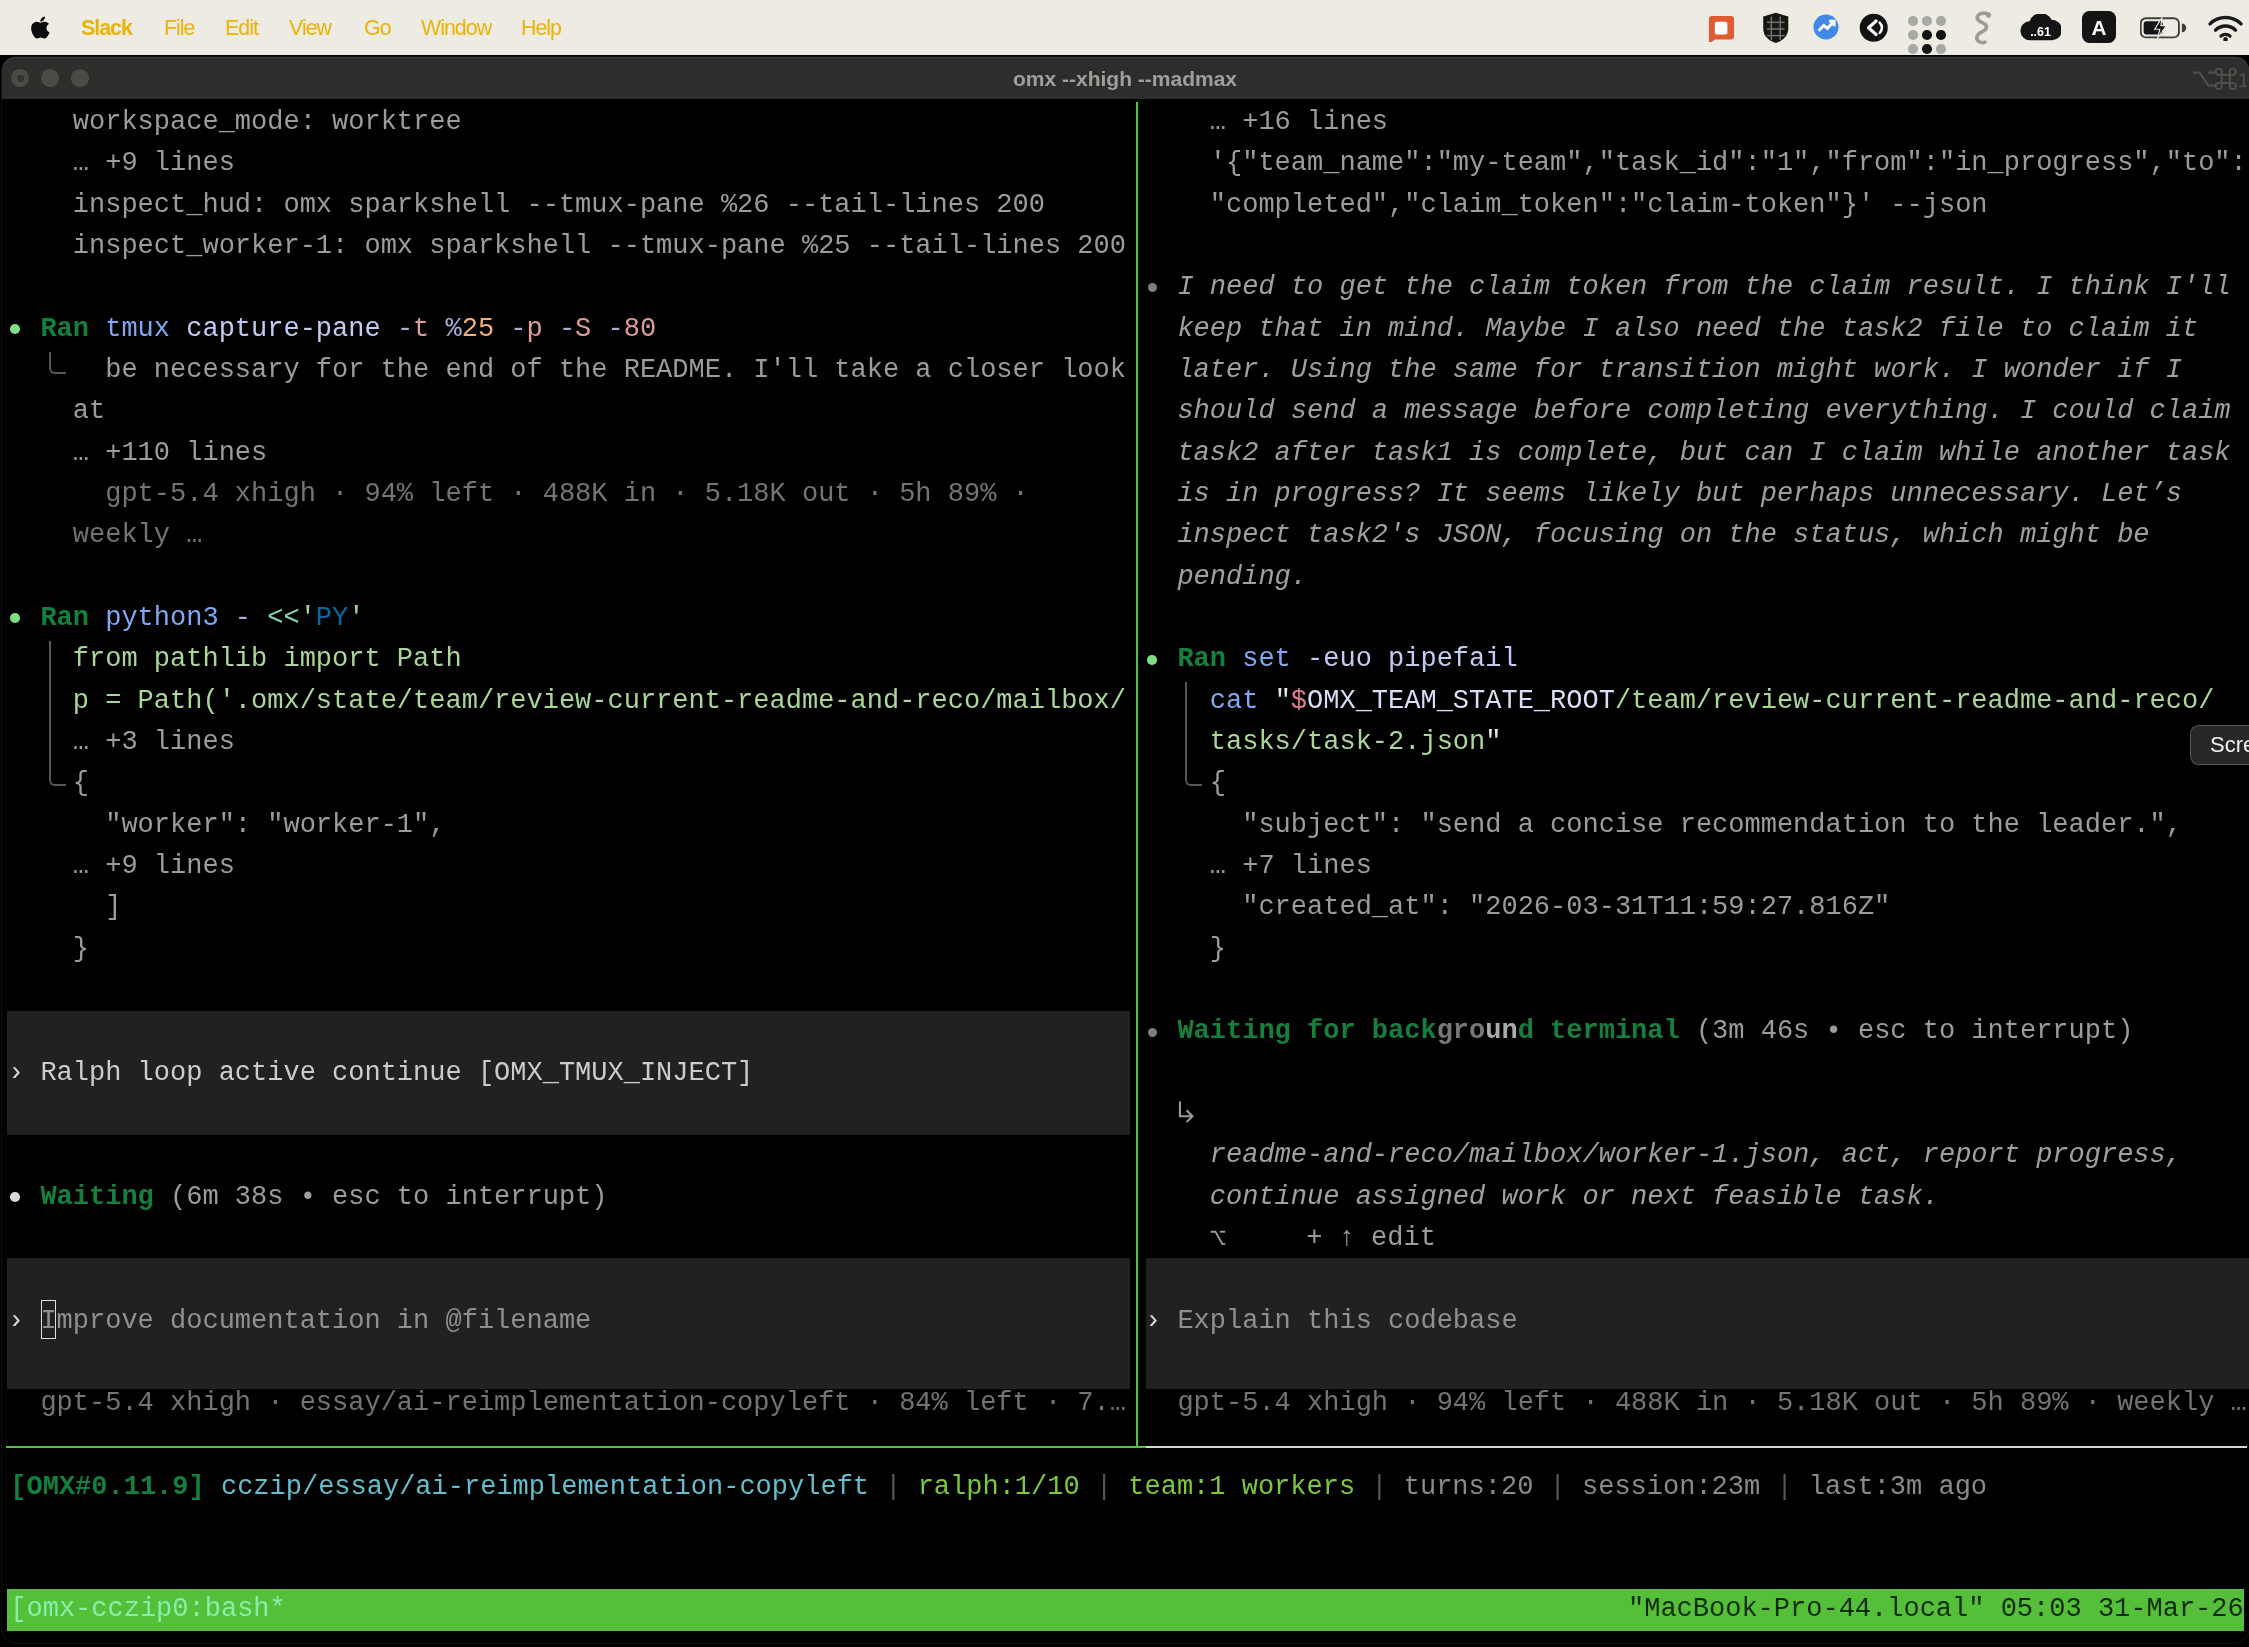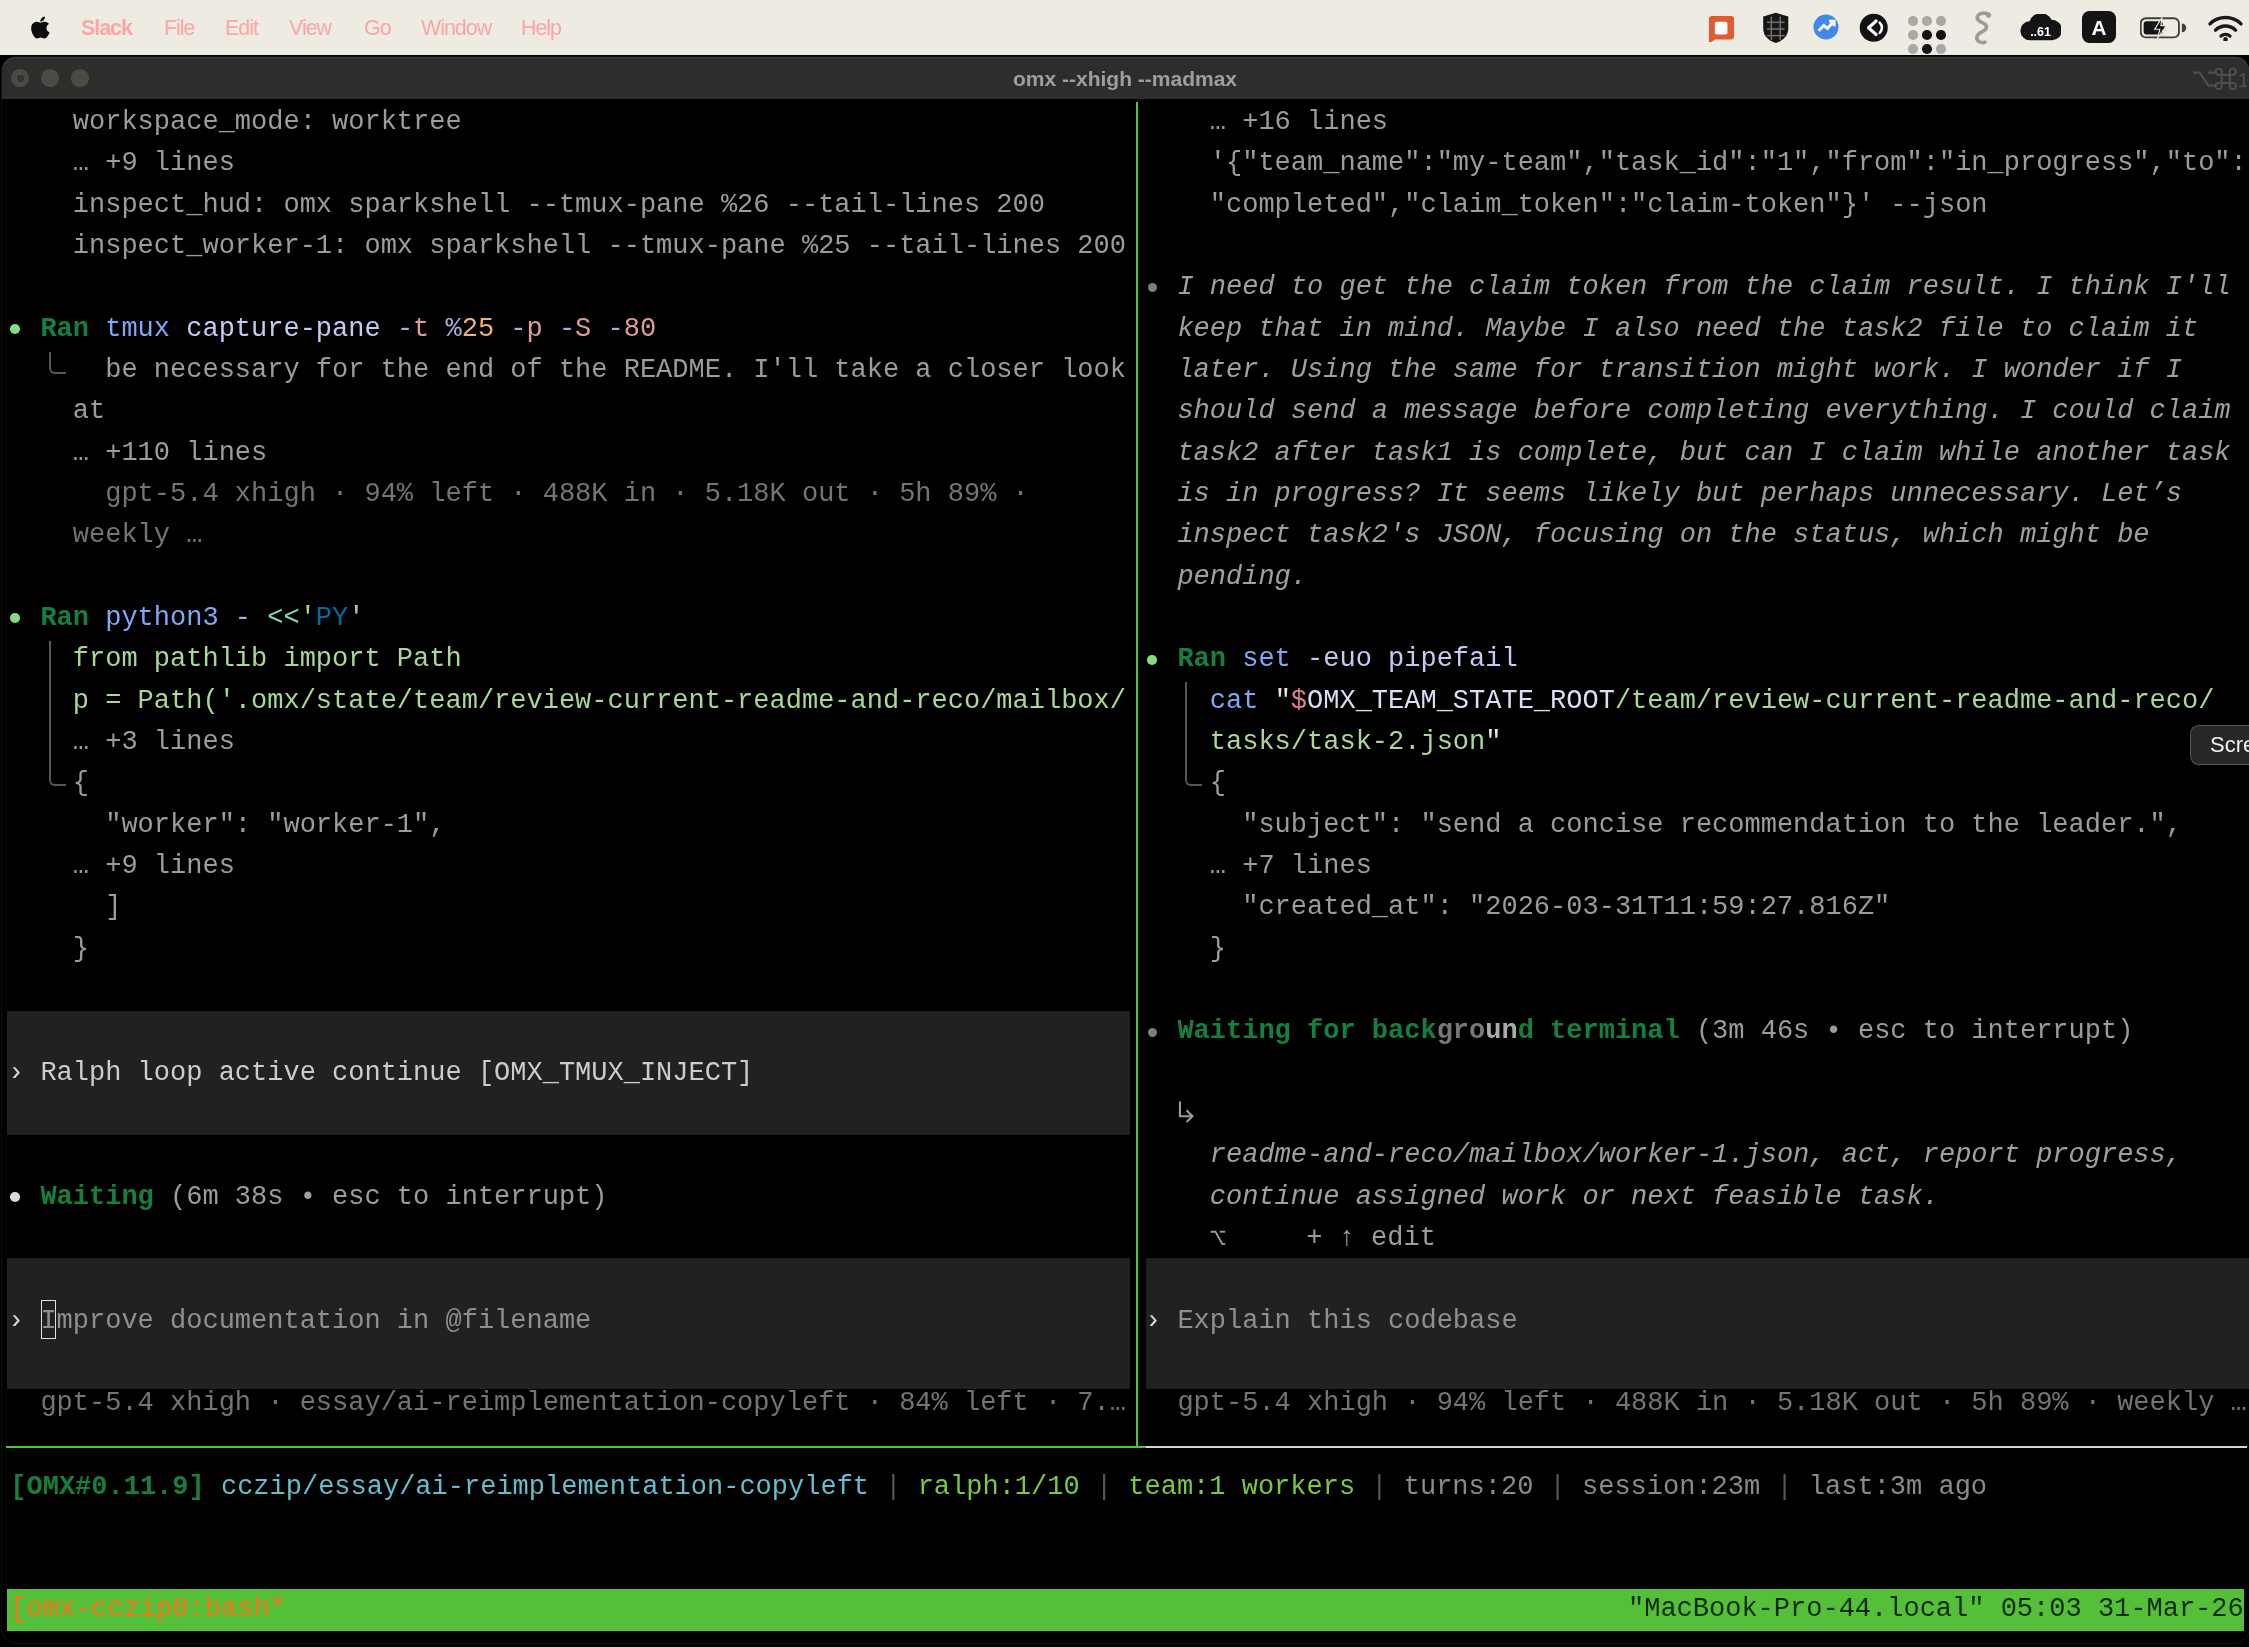--- a/index.html
+++ b/index.html
@@ -1,15 +1,15 @@
 <!DOCTYPE html>
 <html style="font-size:11.8px"><head><meta charset="utf-8"><style>
 html,body{margin:0;padding:0;width:2250px;height:1648px;background:#000;overflow:hidden}
 #menubar{position:absolute;left:0;top:0;width:2250px;height:55px;background:#eeebe3}
-.mi{position:absolute;top:0;height:41px;line-height:56px;font-family:"Liberation Sans",sans-serif;font-size:21.4px;letter-spacing:-1px;color:#fca5a5}
+.mi{position:absolute;top:0;height:41px;line-height:56px;font-family:"Liberation Sans",sans-serif;font-size:21.4px;letter-spacing:-1px;color:#eab308}
 #window{position:absolute;left:1.5px;top:57px;width:2247px;height:1586px;background:#000;border-radius:14.8px;box-shadow:0 0 0 0.7px #141414}
 #titlebar{position:absolute;left:1.5px;top:57px;width:2247px;height:42px;background:#2d2d2b;border-radius:13.3px 13.3px 0 0;box-shadow:inset 0 1.5px 0 #3a3a38}
 #title{position:absolute;left:0;top:57px;width:2250px;height:42px;line-height:43px;text-align:center;font-family:"Liberation Sans",sans-serif;font-weight:bold;font-size:21px;color:#9e9e9c}
 .tl{position:absolute;top:69px;width:17.7px;height:17.7px;border-radius:50%;background:#4b4a47}
 .ln{position:absolute;font-family:"Liberation Mono",monospace;font-size:27px;line-height:41px;height:41px;white-space:pre;color:#9c9c9c}
 .g{color:#9c9c9c}
 .dim{color:#747474}
 .w{color:#15803d}
 .w2{color:#d9d9d9}
 .wq{color:#e6e6e6}
@@ -124,21 +124,21 @@
 <div class="ln" style="left:1145px;top:1094px"><span class="g">   </span></div>
 <div class="ln" style="left:1145px;top:1135px"><span class="it">    readme-and-reco/mailbox/worker-1.json, act, report progress,</span></div>
 <div class="ln" style="left:1145px;top:1177px"><span class="it">    continue assigned work or next feasible task.</span></div>
 <div class="ln" style="left:1209px;top:1218px"><span class="g">      + ↑ edit</span></div>
 <div class="ln" style="left:1145px;top:1301px"><span class="w2">› </span><span class="ph">Explain this codebase</span></div>
 <div class="ln" style="left:1145px;top:1383px"><span class="dim">  gpt-5.4 xhigh · 94% left · 488K in · 5.18K out · 5h 89% · weekly …</span></div>
 
 <div class="ln" style="left:10.3px;top:1467px"><span class="w b">[OMX#0.11.9]</span> <span class="cy">cczip/essay/ai-reimplementation-copyleft</span><span class="sep"> | </span><span class="sg">ralph:1/10</span><span class="sep"> | </span><span class="sg">team:1 workers</span><span class="sep"> | </span><span class="gs">turns:20</span><span class="sep"> | </span><span class="gs">session:23m</span><span class="sep"> | </span><span class="gs">last:3m ago</span></div>
 
 <div style="position:absolute;left:7.4px;top:1589px;width:2237px;height:42px;background:#55bf3a"></div>
-<div class="ln" style="left:10.3px;top:1589px;color:#f97316">[omx-cczip0:bash*</div>
+<div class="ln" style="left:10.3px;top:1589px;color:#86efac">[omx-cczip0:bash*</div>
 <div class="ln" style="left:1628px;top:1589px;color:#0d2b05">"MacBook-Pro-44.local" 05:03 31-Mar-26</div>
 
 <div style="position:absolute;left:2190px;top:725px;width:74px;height:38px;background:#272727;border:1.8px solid #575757;border-radius:8.9px 0 0 8.9px;border-right:none"></div>
 <div style="position:absolute;left:2210px;top:725px;height:38px;line-height:39px;font-family:'Liberation Sans',sans-serif;font-size:22px;color:#f2f2f2">Scre</div>
 <svg style="position:absolute;left:29.5px;top:14.8px" width="20.7" height="25" viewBox="0 0 384 512">
     <path fill="#0b0b0b" d="M318.7 268.7c-.2-36.7 16.4-64.4 50-84.8-18.8-26.9-47.2-41.7-84.7-44.6-35.5-2.7-74.3 20.7-88.5 20.7-15 0-49.4-19.7-76.4-19.7C63.3 141.2 4 184.8 4 273.5q0 39.3 14.4 81.2c12.8 36.7 59 126.7 107.2 125.2 25.2-.6 43-17.9 75.8-17.9 31.8 0 48.3 17.9 76.4 17.9 48.6-.7 90.4-82.5 102.6-119.3-65.2-30.7-61.7-90-61.7-91.9zm-56.6-164.2c27.3-32.4 24.8-61.9 24-72.5-24.1 1.4-52 16.4-67.9 34.9-17.5 19.8-27.8 44.3-25.6 71.9 26.1 2 49.9-11.4 69.5-34.3z"></path>
   </svg>
 <svg style="position:absolute;left:1706px;top:12.5px" width="29.5" height="29.5" viewBox="0 0 40 40">
     <path fill="#e05b31" d="M6 4 h28 a4 4 0 0 1 4 4 v24 a4 4 0 0 1 -4 4 h-22 l-8 6 v-34 a4 4 0 0 1 4-4 z"></path>
     <rect x="12" y="12" width="17" height="17" rx="2.5" fill="#fff"></rect>

